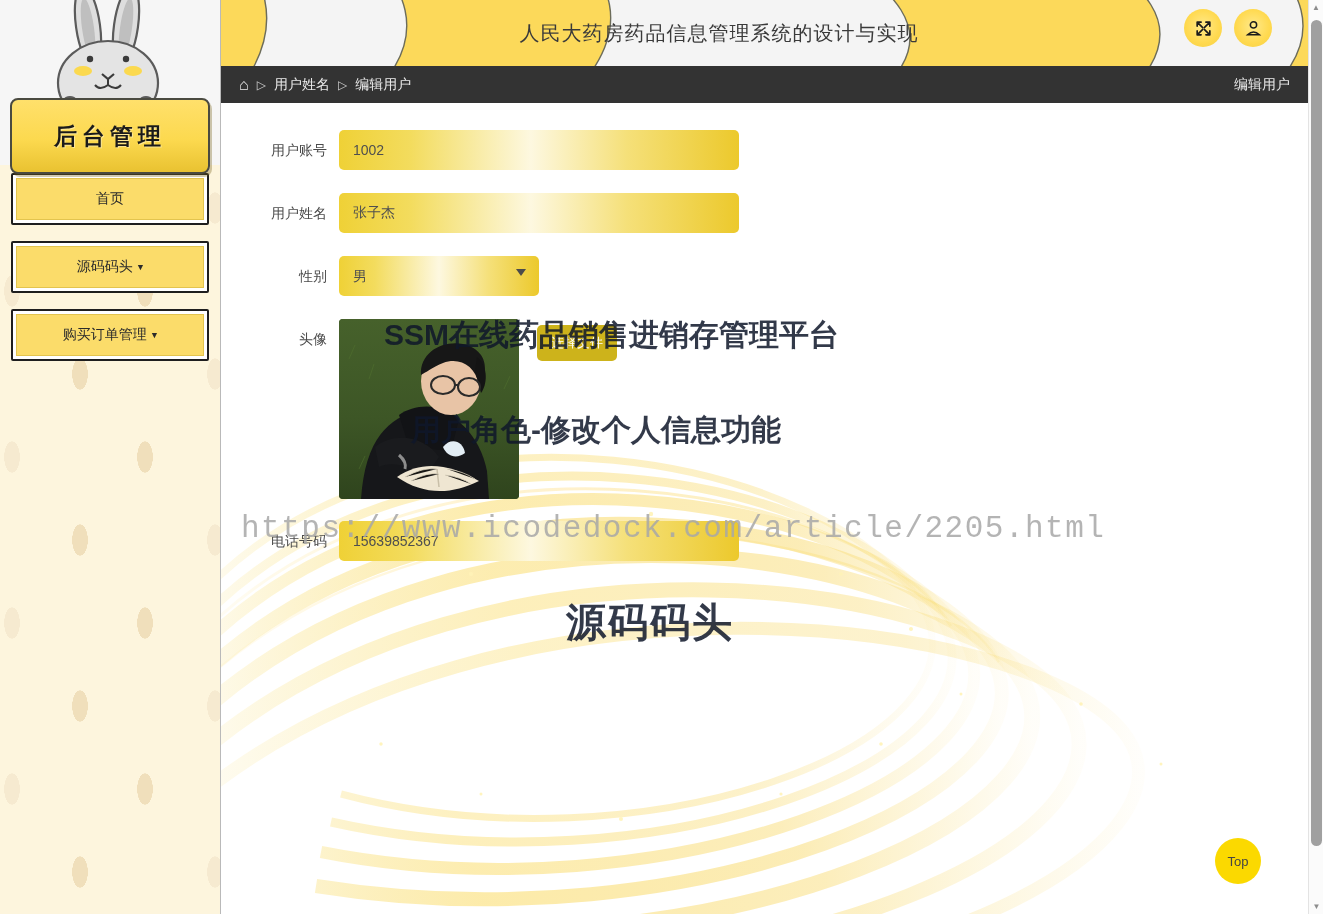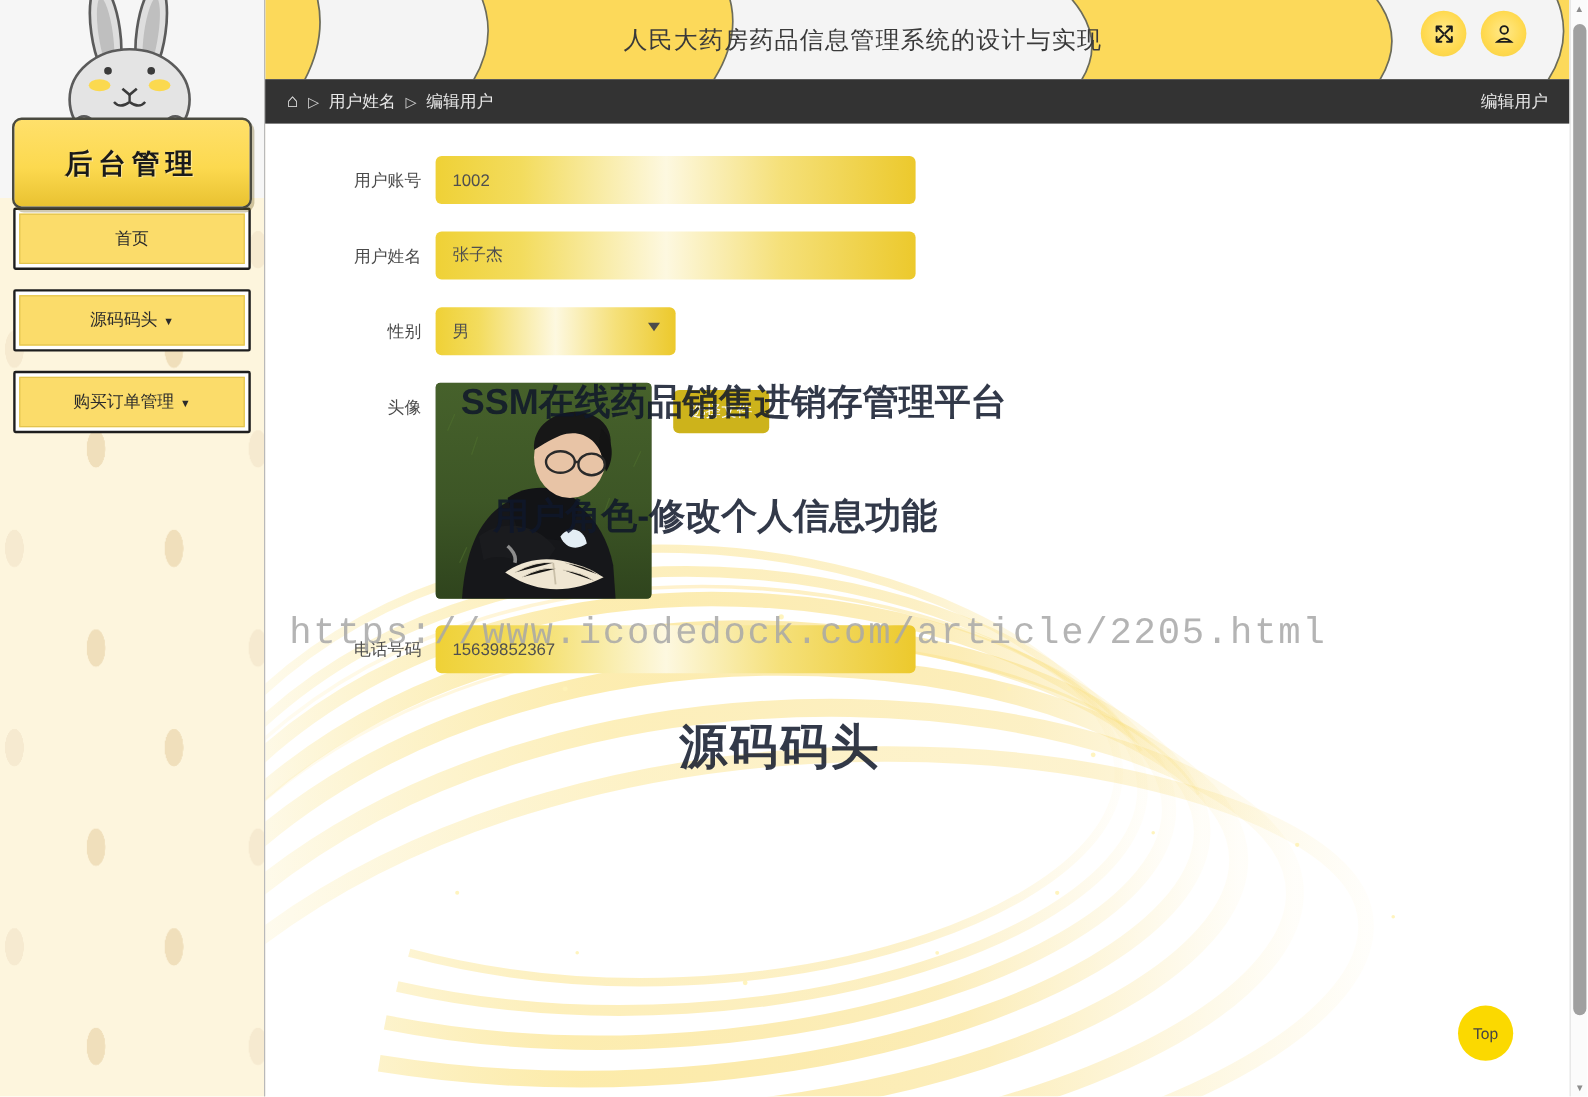--- a/index.html
+++ b/index.html
@@ -66,20 +66,21 @@
   }
 
   .menu { padding: 8px 0 0 0; position: relative; z-index: 2; }
   .menu-item {
     margin: 0 11px 16px 11px;
     border: 2px solid #1e1e1e;
     background: #ffffff;
     padding: 3px;
     border-radius: 2px;
     cursor: pointer;
+    font-family: Liberation Mono, monospace;
   }
   .menu-item .inner {
     background: #fbdc6a;
     border: 1px solid #e3c44e;
     height: 42px;
     display: flex;
     align-items: center;
     justify-content: center;
     font-size: 14px;
     color: #2b2b2b;
@@ -161,21 +162,21 @@
     opacity: .85;
   }
   .wm-1 { left: 163px; top: 212px; font-size: 30px; }
   .wm-2 { left: 190px; top: 307px; font-size: 30px; }
   .wm-3 { left: 20px;  top: 408px; font-size: 31px;
           font-family: "Liberation Mono", "DejaVu Sans Mono", monospace;
           letter-spacing: 1.5px; font-weight: normal; color:#a8a8a8; }
   .wm-4 { left: 345px; top: 492px; font-size: 40px; letter-spacing: 2px; }
 
   
-  .form { position: relative; z-index: 4; padding-top: 27px; padding-left: 24px; }
+  .form { position: relative; z-index: 4; padding-top: 27px; }
   .form-row {
     display: flex;
     align-items: flex-start;
     margin-bottom: 23px;
   }
   .form-label {
     width: 118px;
     flex: 0 0 118px;
     text-align: right;
     padding-right: 12px;

